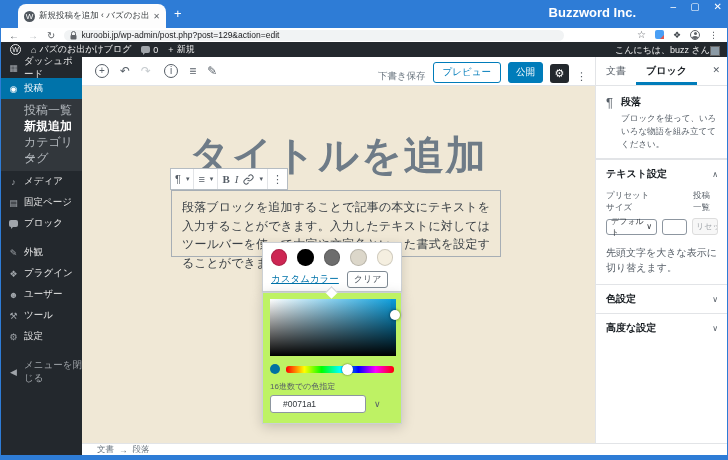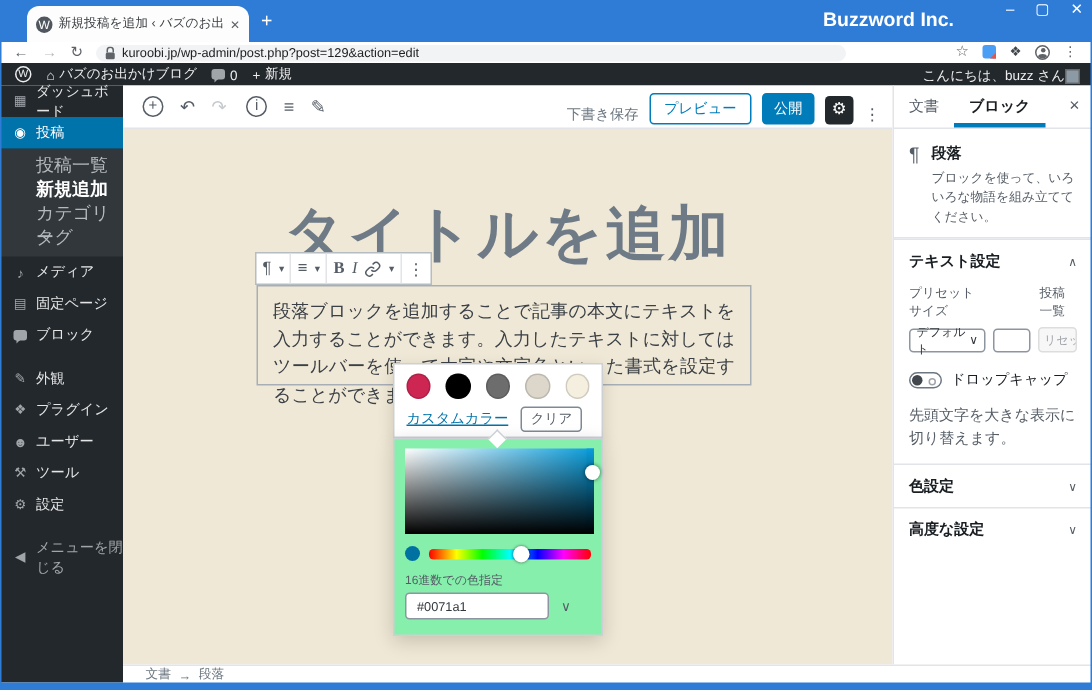--- a/index.html
+++ b/index.html
@@ -85,34 +85,34 @@
   .para-text { font-size:12px; line-height:1.55; color:#3a4046; text-align:justify; }
 
   
   .pop-a { left:180px; top:156px; width:140px; height:50px; background:#fff; border:1px solid #ccd0d4; box-shadow:0 3px 10px rgba(0,0,0,.15); padding:6px 8px 4px; }
   .swatches { display:flex; gap:10px; }
   .swatch { width:17px; height:17px; border-radius:50%; box-shadow:inset 0 0 0 1px rgba(0,0,0,.15); }
   .pop-a-row { display:flex; align-items:center; gap:8px; margin-top:5px; }
   .customcolor-link { font-size:9.5px; color:#0073aa; text-decoration:underline; }
   .btn-clear { font-size:9px; color:#555d66; border:1px solid #7e8993; border-radius:3px; background:#fff; padding:1px 6px; }
 
-  .pop-b { left:180px; top:206px; width:140px; height:132px; background:#86efac; border:1px solid #ccd0d4; box-shadow:0 3px 12px rgba(0,0,0,.18); padding:6px 7px; }
+  .pop-b { left:180px; top:206px; width:140px; height:132px; background:#bef264; border:1px solid #ccd0d4; box-shadow:0 3px 12px rgba(0,0,0,.18); padding:6px 7px; }
   .pop-b-pointer { position:absolute; left:64px; top:-5px; width:9px; height:9px; background:#fff; border-left:1px solid #ccd0d4; border-top:1px solid #ccd0d4; transform:rotate(45deg); }
   .sat-square { position:relative; width:126px; height:57px;
     background:linear-gradient(to top,#000,rgba(0,0,0,0)),linear-gradient(to right,#fff,#0a9ddc); }
   .sat-strip { position:absolute; right:0; top:0; width:5px; height:100%; background:linear-gradient(to bottom,#0a9ddc,#000); }
   .sat-handle { position:absolute; right:-4px; top:11px; width:10px; height:10px; background:#fff; border-radius:50%; box-shadow:0 0 3px rgba(0,0,0,.6); }
   .hue-row { display:flex; align-items:center; gap:6px; margin-top:8px; }
   .cur-dot { width:10px; height:10px; border-radius:50%; }
   .hue-bar { position:relative; flex:1; height:7px; border-radius:3px;
     background:linear-gradient(to right,#f00 0%,#ff0 17%,#0f0 33%,#0ff 50%,#00f 67%,#f0f 83%,#f00 100%); }
   .hue-handle { position:absolute; left:52%; top:-2px; width:11px; height:11px; background:#fff; border-radius:50%; box-shadow:0 0 2px rgba(0,0,0,.6); }
   .hex-label { font-size:8px; color:#555d66; margin-top:7px; }
   .hex-row { display:flex; align-items:center; gap:8px; margin-top:3px; }
-  .hex-input { width:96px; height:18px; border:1px solid #8d96a0; border-radius:3px; font-size:8.5px; color:#32373c; padding:0 7px; font-family:"Liberation Sans","DejaVu Sans",sans-serif; }
+  .hex-input { width:96px; height:18px; border:1px solid #8d96a0; border-radius:3px; font-size:8.5px; color:#32373c; padding:0 12px; font-family:"Liberation Sans","DejaVu Sans",sans-serif; }
   .hex-caret { font-size:9px; color:#555d66; }
 
   
   .inspector { left:595px; top:57px; width:133px; height:386px; background:#fff; border-left:1px solid #e2e4e7; font-size:9.5px; color:#555d66; }
   .insp-tabs { height:29px; border-bottom:1px solid #e2e4e7; display:flex; align-items:stretch; position:relative; }
   .insp-tab { display:flex; align-items:center; padding:0 10px; font-size:10px; color:#555d66; }
   .insp-tab.active { color:#191e23; font-weight:bold; box-shadow:inset 0 -3px 0 #007cba; }
   .insp-close { position:absolute; right:8px; top:8px; font-size:9px; color:#555d66; }
   .blockcard { padding:9px 10px 8px; display:flex; gap:8px; border-bottom:1px solid #e2e4e7; }
   .bc-pilcrow { font-size:13px; color:#555d66; }
@@ -355,24 +355,20 @@
       <span class="l2">投稿一覧</span>
     </div>
     <div class="size-row">
       <span class="sel-box">
         <span>デフォルト</span>
         <span class="chev">∨</span>
       </span>
       <span class="custom-input"></span>
       <span class="btn-reset">リセット</span>
     </div>
-    <div class="dropcap-row">
-      <span class="toggle"></span>
-      <span class="dropcap-label">ドロップキャップ</span>
-    </div>
     <div class="dropcap-desc">先頭文字を大きな表示に切り替えます。</div>
   </div>
   <div class="panel-hd">
     <span>色設定</span>
     <span class="chev">∨</span>
   </div>
   <div class="panel-hd">
     <span>高度な設定</span>
     <span class="chev">∨</span>
   </div>

